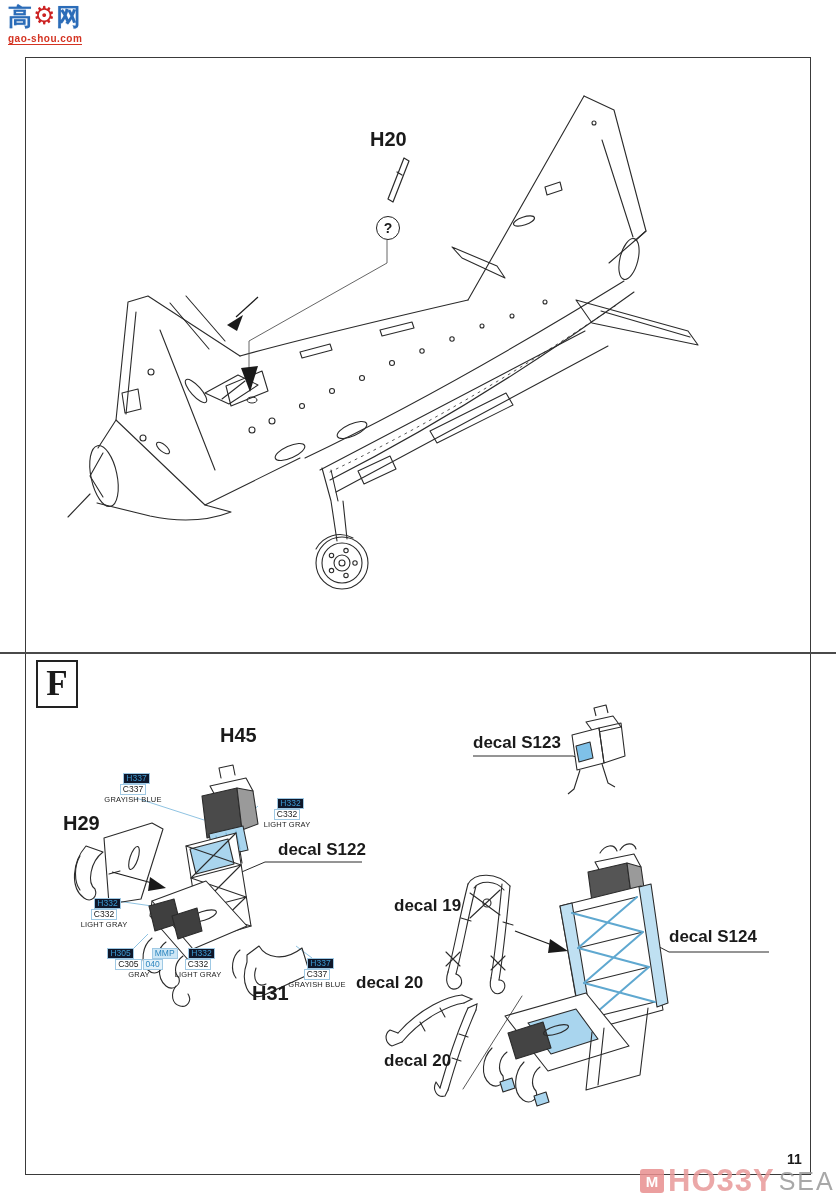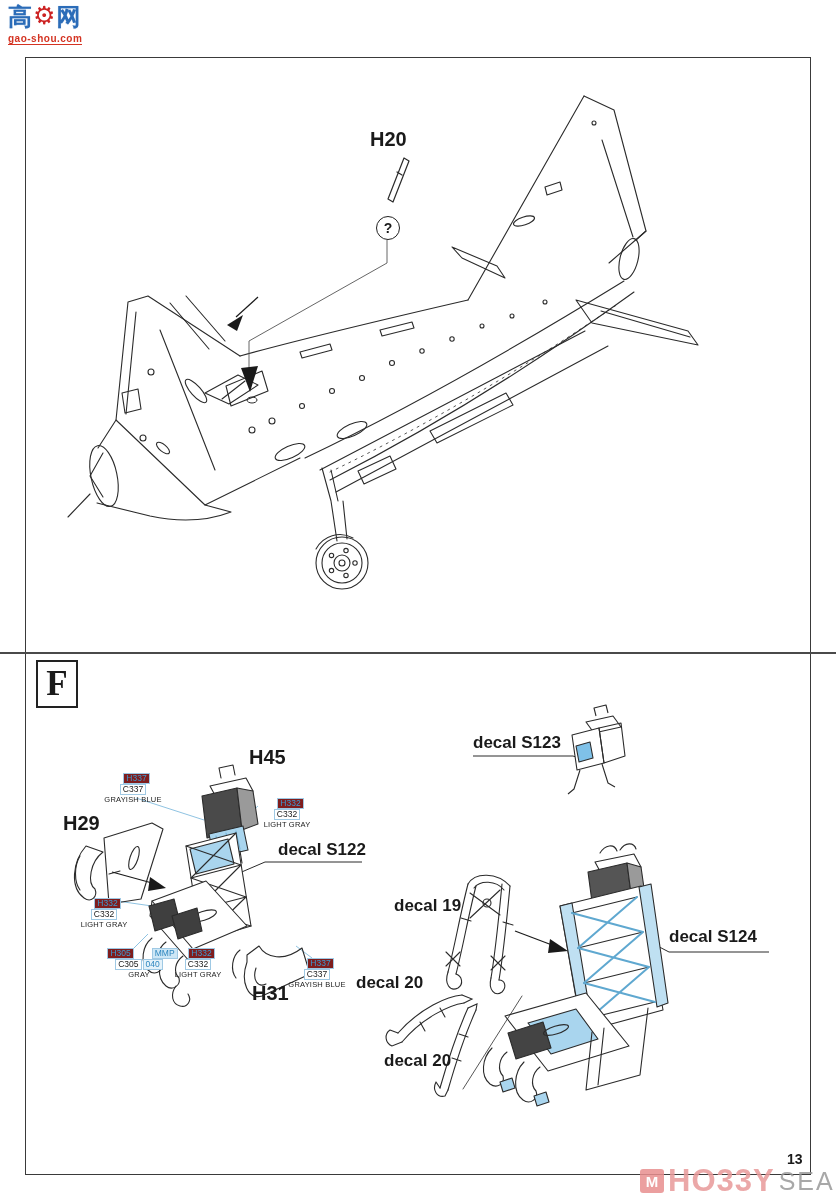--- a/index.html
+++ b/index.html
@@ -30,21 +30,21 @@
   .fbox{position:absolute;left:36px;top:660px;width:38px;height:44px;border:2px solid #222;
         display:flex;align-items:center;justify-content:center;z-index:5;
         font-family:"Liberation Serif",serif;font-weight:700;font-size:35px;}
   .qmark{position:absolute;left:376px;top:216px;width:22px;height:22px;border:1.6px solid #222;
          border-radius:50%;display:flex;align-items:center;justify-content:center;
          font-weight:700;font-size:14px;z-index:5;background:#fff;}
   
   .callout{position:absolute;z-index:6;text-align:center;line-height:1.05;}
   .callout .row{display:flex;justify-content:center;}
   .callout span{font-size:8.5px;padding:0 2px;border:1px solid #9fc9e4;display:inline-block;}
-  .callout .h{background:#7f1d1d;color:#3d9ad1;margin-left:7px;}
+  .callout .h{background:#0f172a;color:#3d9ad1;margin-left:7px;}
   .callout .c{background:#ffffff;color:#1a1a1a;}
   .callout .h2{background:#cde7f6;color:#2d86bf;margin-left:18px;}
   .callout .c2{background:#e4f2fa;color:#2d86bf;margin-left:1px;}
   .callout span:empty{display:none;}
   .callout .name{font-size:7.5px;color:#222;margin-top:1px;white-space:nowrap;letter-spacing:.2px;}
 </style>
 </head>
 <body>
 
 <div class="page">
@@ -261,21 +261,21 @@
       <path d="M468,1008 L477,1004 L476,1010"></path>
       <path d="M452,1058 L461,1061 M459,1034 L468,1037"></path>
     </g>
   </svg>
 
   <div class="plabel" style="left:370px;top:128px;">H20</div>
   <div class="qmark">?</div>
 
   <div class="fbox">F</div>
 
-  <div class="plabel" style="left:220px;top:746px;margin-left:29px;">H45</div>
+  <div class="plabel" style="left:220px;top:724px;">H45</div>
   <div class="plabel" style="left:63px;top:812px;">H29</div>
   <div class="plabel" style="left:252px;top:982px;">H31</div>
 
   <div class="dlabel" style="left:266px;top:840px;margin-left:12px;">decal S122</div>
   <div class="dlabel" style="left:473px;top:733px;">decal S123</div>
   <div class="dlabel" style="left:669px;top:927px;">decal S124</div>
   <div class="dlabel" style="left:394px;top:896px;">decal 19</div>
   <div class="dlabel" style="left:356px;top:973px;">decal 20</div>
   <div class="dlabel" style="left:384px;top:1051px;">decal 20</div>
 
@@ -329,20 +329,20 @@
   <div class="callout" style="left:284px;top:958px;width:66px;">
     <div class="row">
         <span class="h">H337</span>
       </div>
     <div class="row">
         <span class="c">C337</span>
       </div>
     <div class="name">GRAYISH BLUE</div>
   </div>
 
-  <div class="pagenum">13</div>
+  <div class="pagenum">11</div>
   <div class="hs">
     <div class="hs-icon">M</div>
     <span class="hs-brand">HO33Y</span>
     <span class="hs-suffix">SEARCH</span>
   </div>
 
 </div>
 
 </body></html>

